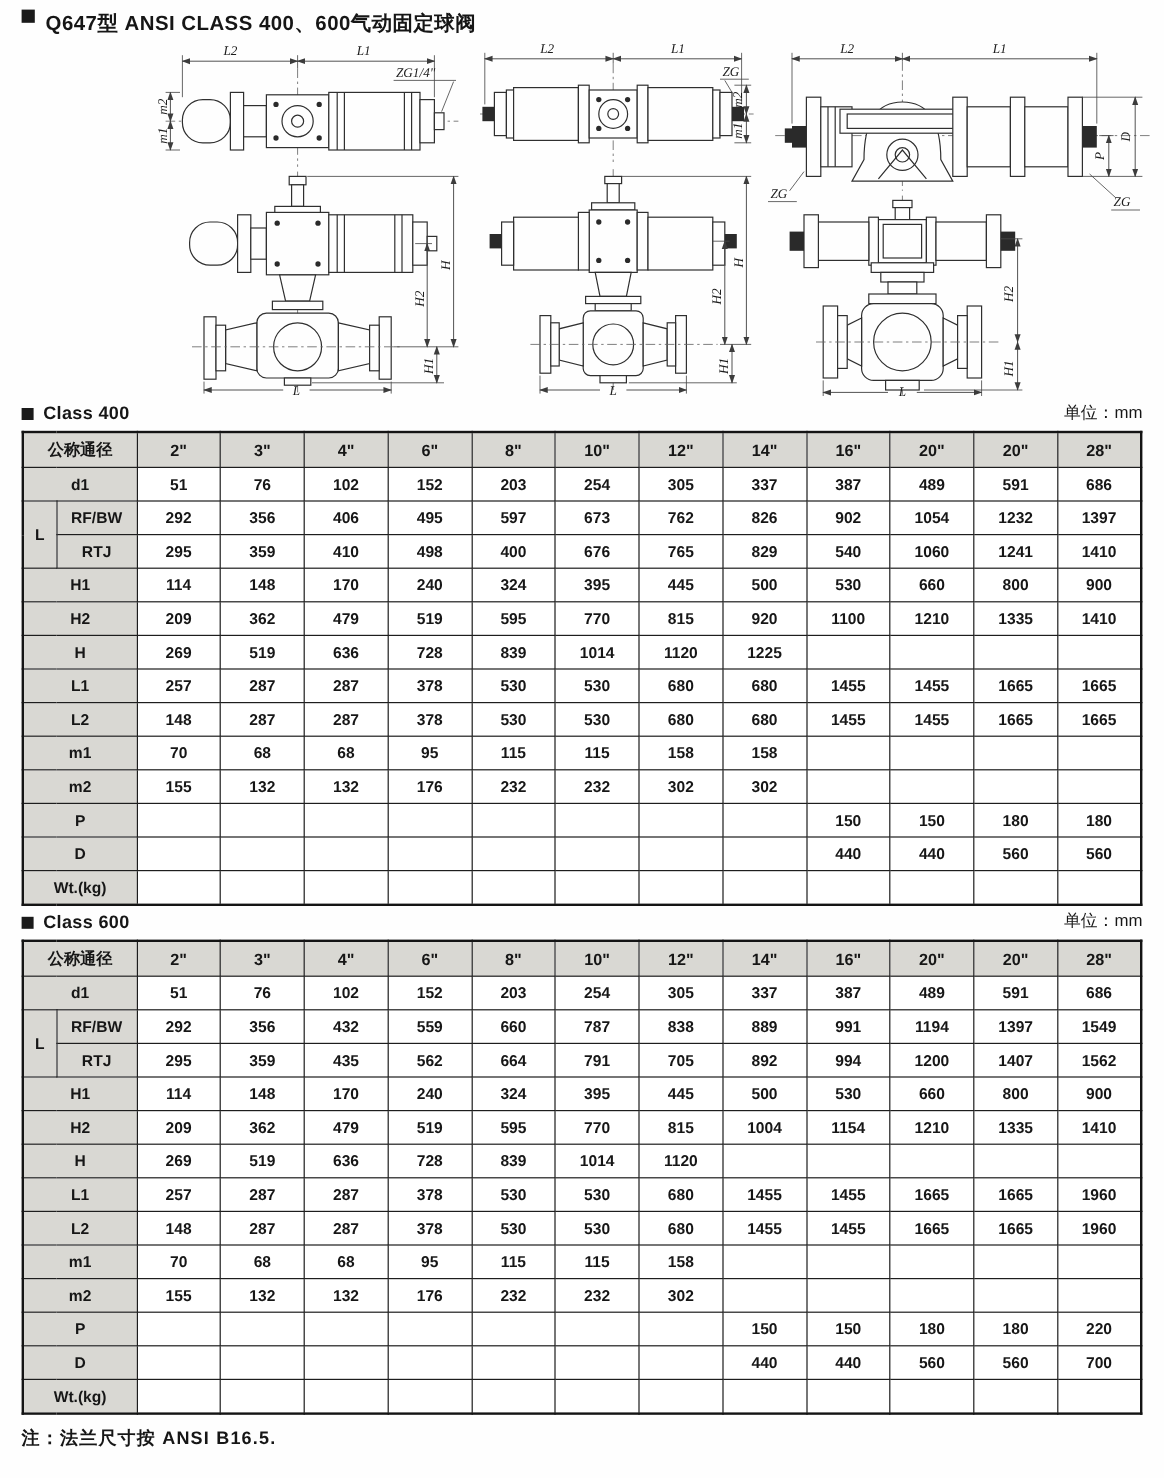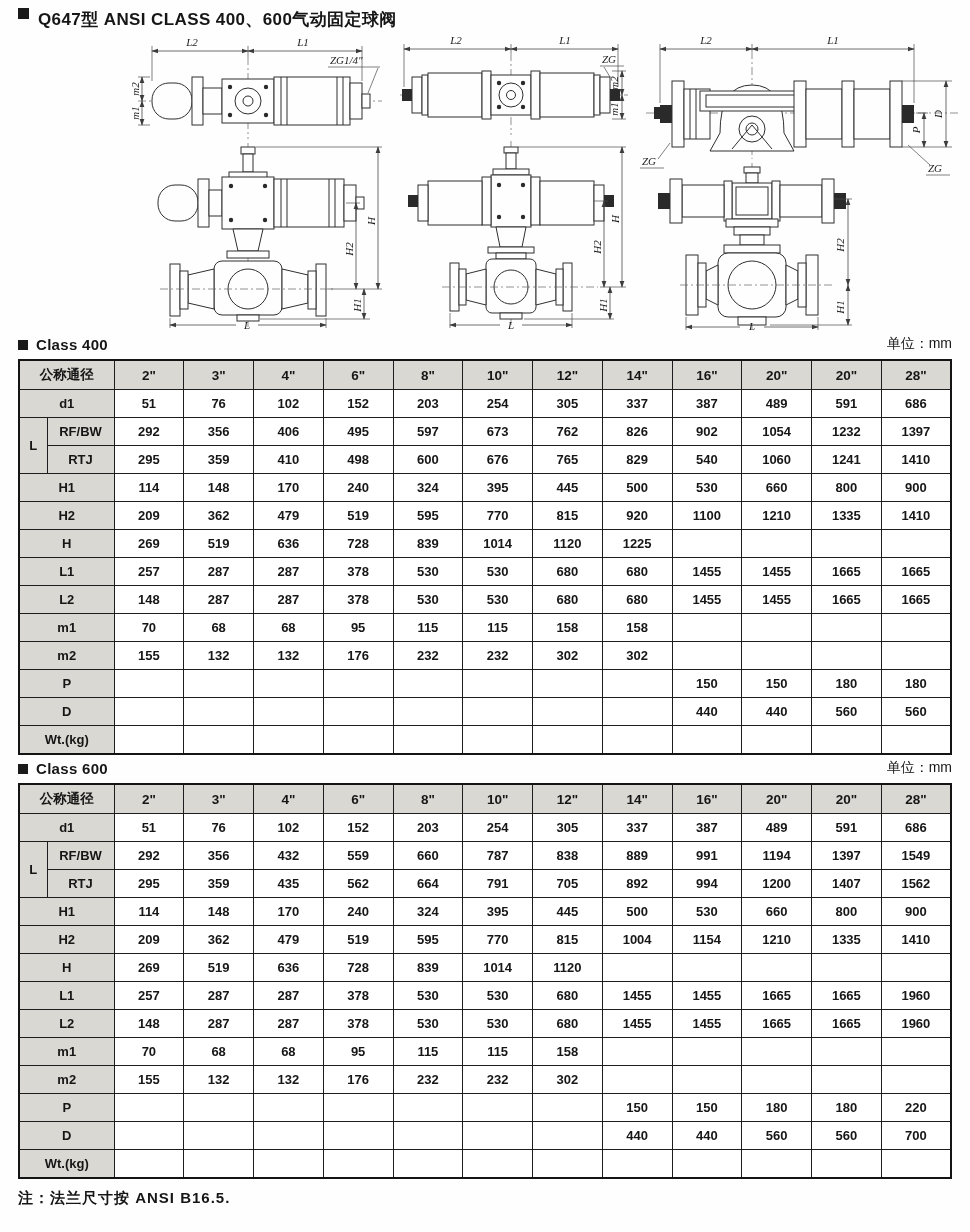--- a/index.html
+++ b/index.html
@@ -396,21 +396,21 @@
           <td>1054</td>
           <td>1232</td>
           <td>1397</td>
         </tr>
         <tr>
           <td class="lab">RTJ</td>
           <td>295</td>
           <td>359</td>
           <td>410</td>
           <td>498</td>
-          <td>600</td>
+          <td>400</td>
           <td>676</td>
           <td>765</td>
           <td>829</td>
           <td>540</td>
           <td>1060</td>
           <td>1241</td>
           <td>1410</td>
         </tr>
         <tr>
           <td class="lab" colspan="2">H1</td>

